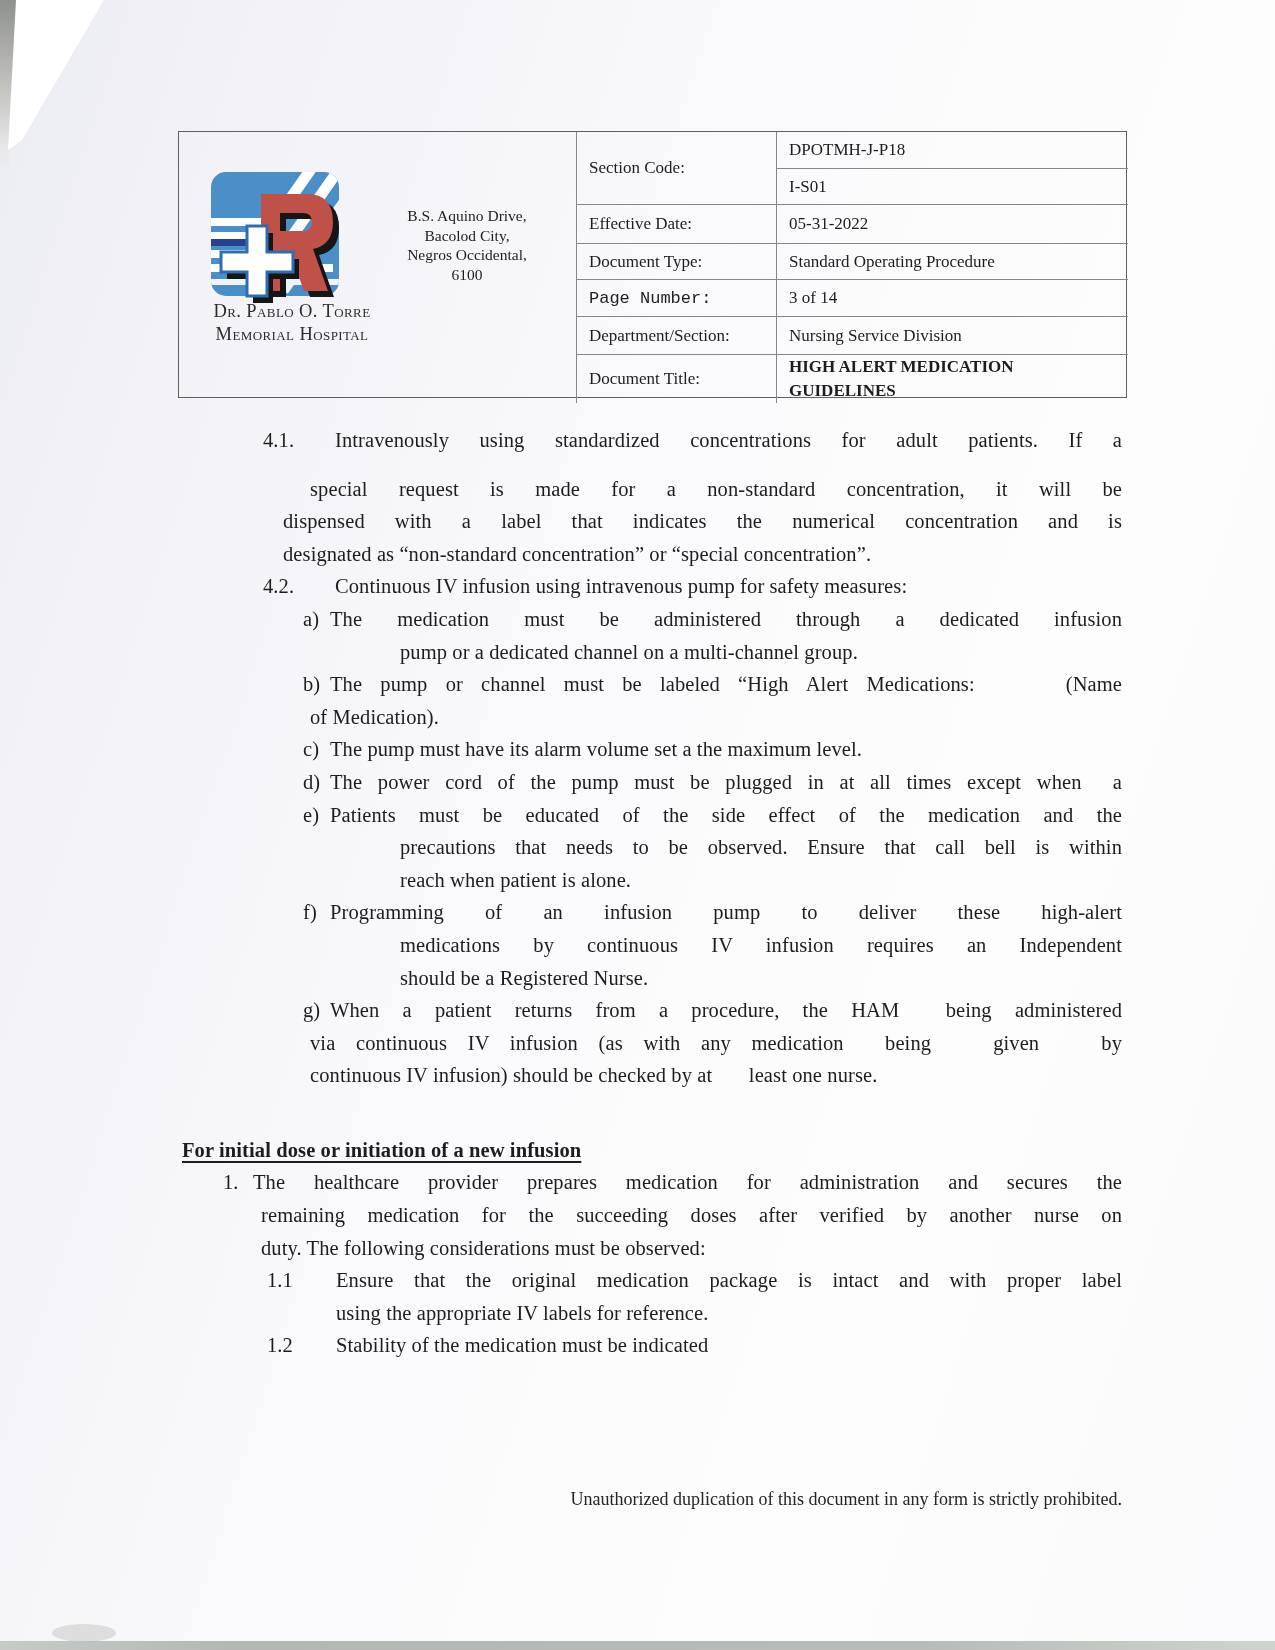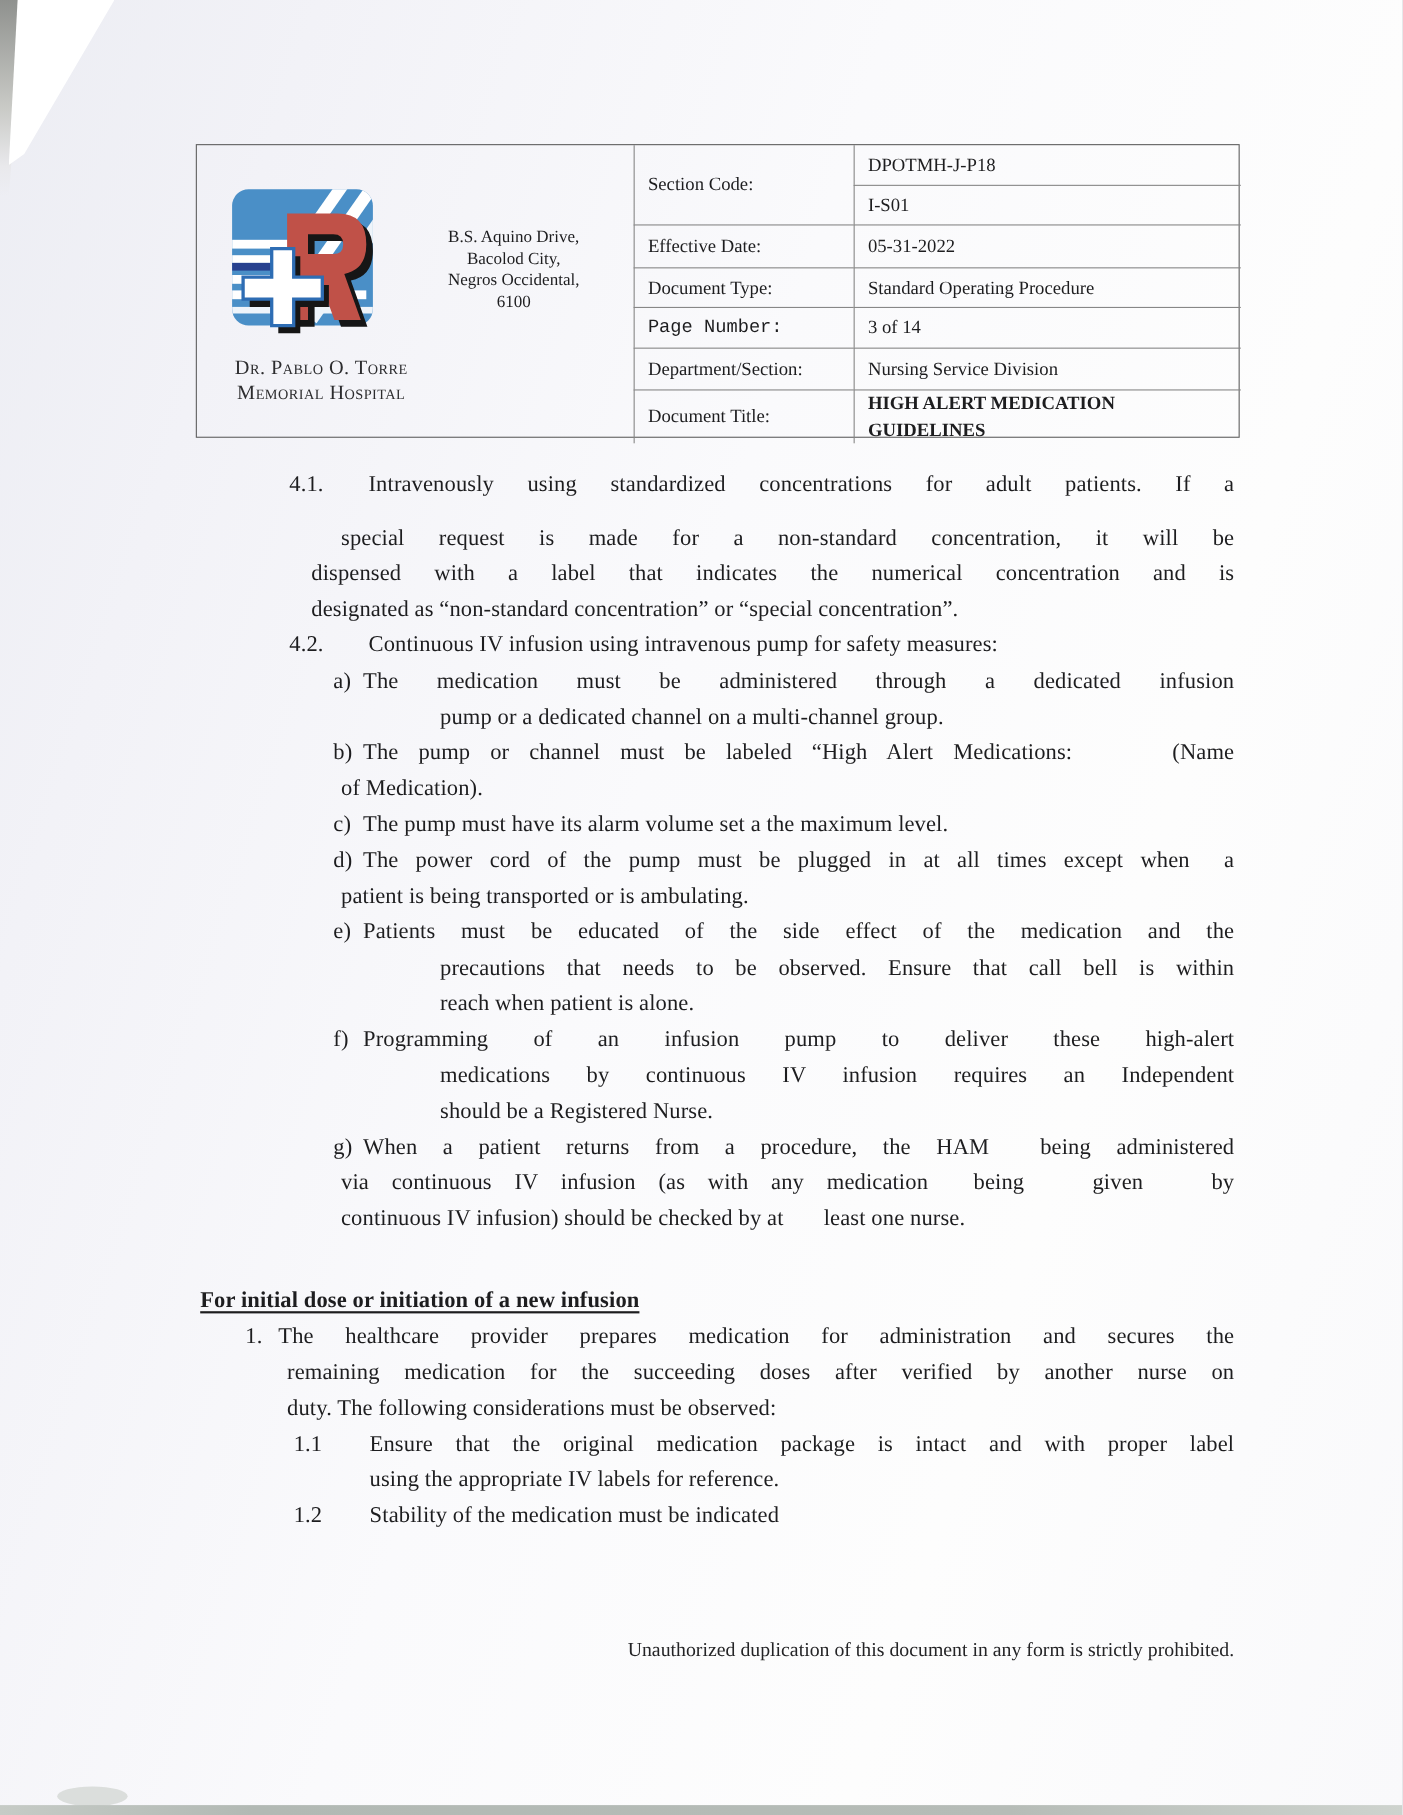--- a/index.html
+++ b/index.html
@@ -33,21 +33,21 @@
   .val-code1{grid-column:3;grid-row:1;}
   .val-code2{grid-column:3;grid-row:2;}
   .lbl-eff{grid-column:2;grid-row:3;} .val-eff{grid-column:3;grid-row:3;}
   .lbl-type{grid-column:2;grid-row:4;} .val-type{grid-column:3;grid-row:4;}
   .lbl-page{grid-column:2;grid-row:5;font-family:Liberation Mono, monospace;} .val-page{grid-column:3;grid-row:5;}
   .lbl-dept{grid-column:2;grid-row:6;} .val-dept{grid-column:3;grid-row:6;}
   .lbl-title{grid-column:2;grid-row:7;align-items:flex-start;padding-top:8px;}
   .val-title{grid-column:3;grid-row:7;align-items:flex-start;padding-top:6px;
     font-weight:bold;line-height:24px;}
   .logo-box{position:absolute;left:26px;top:34px;width:140px;height:140px;}
-  .hosp-name{position:absolute;left:6px;top:192px;width:214px;text-align:center;
+  .hosp-name{position:absolute;left:6px;top:168px;width:214px;text-align:center;
     font-variant:small-caps;font-size:18.5px;line-height:23px;letter-spacing:.4px;color:#2c2c2e;}
   .hosp-addr{position:absolute;left:216px;top:74px;width:144px;text-align:center;
     font-size:15.5px;line-height:19.5px;}
   .hosp-addr span{display:block;}
   
   .body-text{position:absolute;left:178px;top:424px;width:944px;
     font-size:20.5px;line-height:32.6px;letter-spacing:.1px;}
   .bl{box-sizing:border-box;}
   .bl.j{text-align:justify;text-align-last:justify;}
   .mk{display:inline-block;}
@@ -144,21 +144,20 @@
       <div class="bl k-sec2 j">special request is made for a non-standard concentration, it will be</div>
       <div class="bl k-sec34 j">dispensed with a label that indicates the numerical concentration and is</div>
       <div class="bl k-sec34">designated as “non-standard concentration” or “special concentration”.</div>
       <div class="bl k-sec"><span class="mk">4.2.</span>Continuous IV infusion using intravenous pump for safety measures:</div>
       <div class="bl k-al j"><span class="mk">a)</span>The medication must be administered through a dedicated infusion</div>
       <div class="bl k-dp">pump or a dedicated channel on a multi-channel group.</div>
       <div class="bl k-al j"><span class="mk">b)</span>The pump or channel must be labeled “High Alert Medications:&nbsp;&nbsp;&nbsp;&nbsp; (Name</div>
       <div class="bl k-alc">of Medication).</div>
       <div class="bl k-al"><span class="mk">c)</span>The pump must have its alarm volume set a the maximum level.</div>
       <div class="bl k-al j"><span class="mk">d)</span>The power cord of the pump must be plugged in at all times except when&nbsp; a</div>
-      <div class="bl k-alc">patient is being transported or is ambulating.</div>
       <div class="bl k-al j"><span class="mk">e)</span>Patients must be educated of the side effect of the medication and the</div>
       <div class="bl k-dp j">precautions that needs to be observed. Ensure that call bell is within</div>
       <div class="bl k-dp">reach when patient is alone.</div>
       <div class="bl k-al j"><span class="mk">f)</span>Programming of an infusion pump to deliver these high-alert</div>
       <div class="bl k-dp j">medications by continuous IV infusion requires an Independent</div>
       <div class="bl k-dp">should be a Registered Nurse.</div>
       <div class="bl k-al j"><span class="mk">g)</span>When a patient returns from a procedure, the HAM&nbsp; being administered</div>
       <div class="bl k-alc j">via continuous IV infusion (as with any medication&nbsp; being &nbsp; given &nbsp; by</div>
       <div class="bl k-alc">continuous IV infusion) should be checked by at&nbsp;&nbsp;&nbsp;&nbsp;&nbsp;&nbsp; least one nurse.</div>
       <div class="bl k-head">For initial dose or initiation of a new infusion</div>

